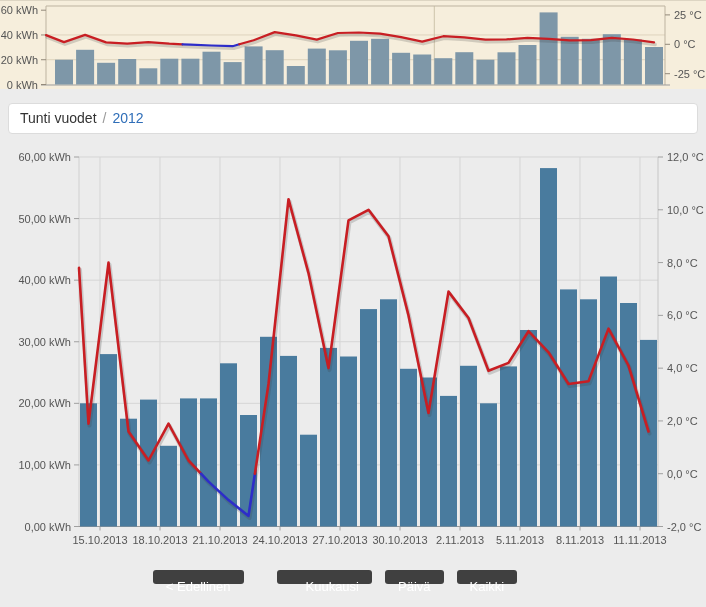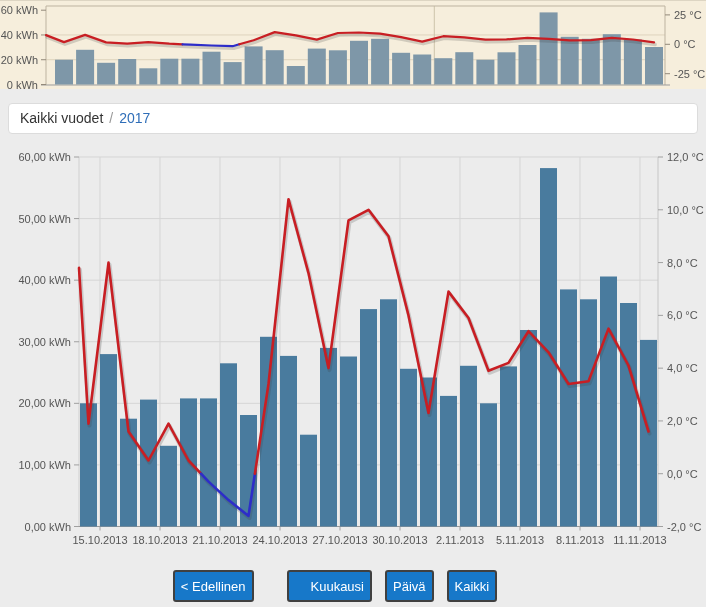--- a/index.html
+++ b/index.html
@@ -8,22 +8,22 @@
   svg{position:absolute;left:0;display:block;}
   #nav-chart{top:0;}
   #main-chart{top:148px;}
   svg text{fill:#555;font-size:11px;font-family:"Liberation Sans",sans-serif;}
   .breadcrumb{position:absolute;left:8px;top:103px;width:690px;height:31px;box-sizing:border-box;
               background:#fff;border:1px solid #dcdcdc;border-radius:4px;line-height:29px;
               padding-left:11px;font-size:14px;color:#333;}
   .breadcrumb .sep{color:#999;margin:0 6px;}
   .breadcrumb .link{color:#2f6eb8;text-decoration:none;cursor:pointer;}
   .buttons{position:absolute;top:570px;left:0;width:706px;display:flex;justify-content:center;}
-  .btn{height:32px;font-size:13px;font-family:"Liberation Sans",sans-serif;color:#fff;
-       background:#1778c9;border:2px solid #404040;border-radius:3px;padding:0 6px;
+  .btn{height:14px;font-size:13px;font-family:"Liberation Sans",sans-serif;color:#fff;
+       background:#1778c9;border:7px solid #404040;border-radius:3px;padding:0 6px;
        line-height:19px;cursor:pointer;}
   .btn.prev{margin-right:33px;}
   .btn.month{margin-right:13px;padding-left:22px;}
   .btn.day{margin-right:13px;}
   .btn.hour{margin-right:36px;}
 </style>
 </head>
 <body>
 
 <div class="stage">
@@ -78,21 +78,21 @@
       <text x="38" y="88.5" text-anchor="end">0 kWh</text>
       <text x="38" y="63.734" text-anchor="end">20 kWh</text>
       <text x="38" y="38.968" text-anchor="end">40 kWh</text>
       <text x="38" y="14.201999999999998" text-anchor="end">60 kWh</text>
       <text x="674" y="77.69999999999999" text-anchor="start">-25 °C</text>
       <text x="674" y="48.3" text-anchor="start">0 °C</text>
       <text x="674" y="18.9" text-anchor="start">25 °C</text>
     </svg>
 
   <div class="breadcrumb">
-    <span>Kaikki vuodet</span><span class="sep">/</span><a class="link">2017</a>
+    <span>Tunti vuodet</span><span class="sep">/</span><a class="link">2012</a>
   </div>
 
   <svg id="main-chart" width="706" height="405">
       <line x1="100" x2="100" y1="9" y2="378.5" stroke="#d5d5d5"></line>
       <line x1="160" x2="160" y1="9" y2="378.5" stroke="#d5d5d5"></line>
       <line x1="220" x2="220" y1="9" y2="378.5" stroke="#d5d5d5"></line>
       <line x1="280" x2="280" y1="9" y2="378.5" stroke="#d5d5d5"></line>
       <line x1="340" x2="340" y1="9" y2="378.5" stroke="#d5d5d5"></line>
       <line x1="400" x2="400" y1="9" y2="378.5" stroke="#d5d5d5"></line>
       <line x1="460" x2="460" y1="9" y2="378.5" stroke="#d5d5d5"></line>

